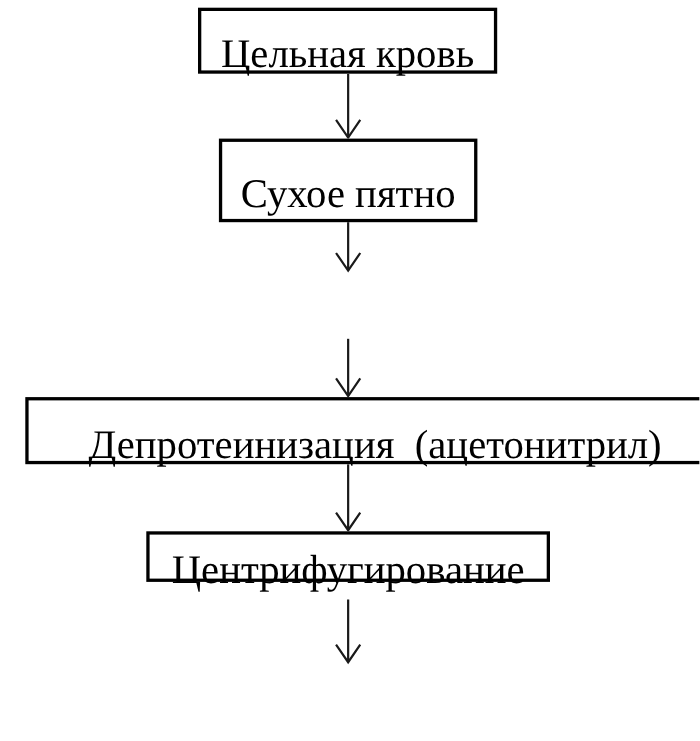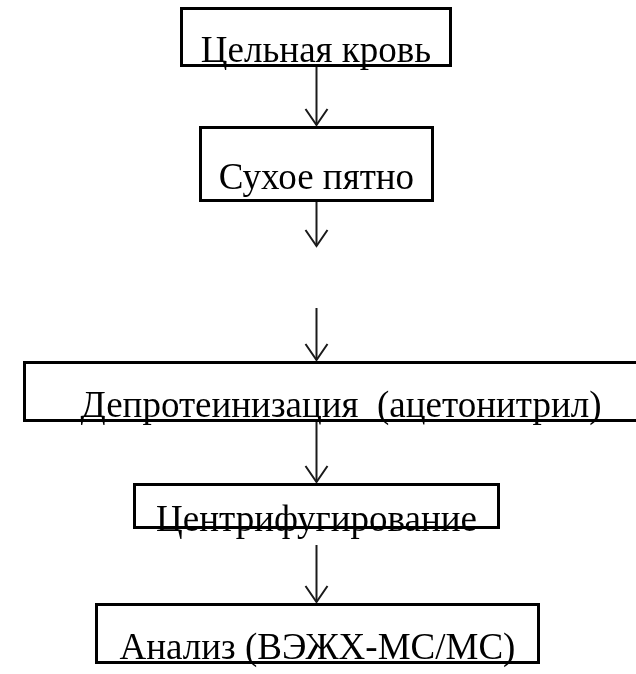--- a/index.html
+++ b/index.html
@@ -86,17 +86,14 @@
 
 
   <div class="node n3">
     <span class="node-label">Депротеинизация  (ацетонитрил)</span>
   </div>
 
   <div class="node n4">
     <span class="node-label">Центрифугирование</span>
   </div>
 
-  <div class="node n5">
-    <span class="node-label">Анализ (ВЭЖХ-МС/МС)</span>
-  </div>
 
 </div>
 
 </body></html>

